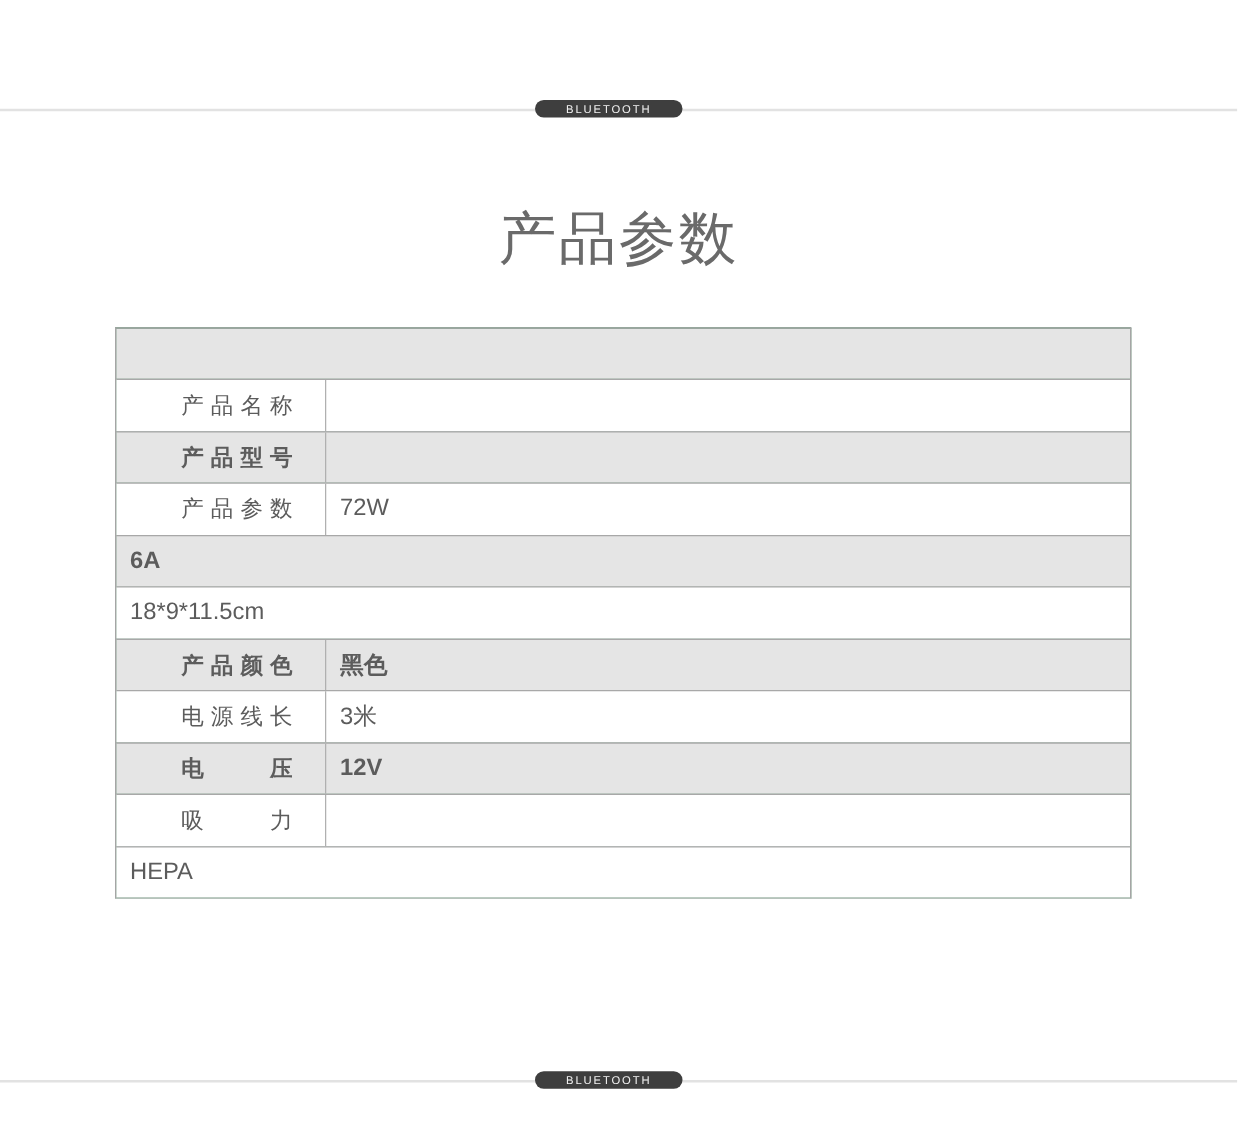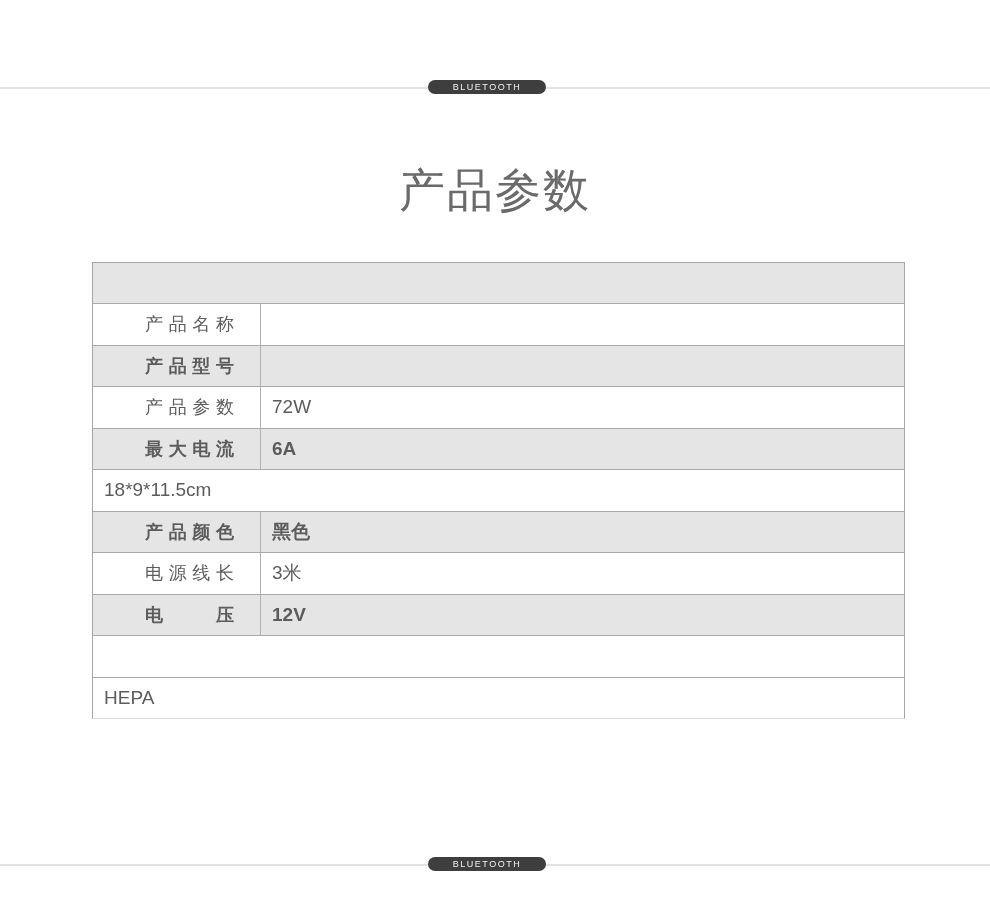--- a/index.html
+++ b/index.html
@@ -136,23 +136,20 @@
     </div>
 
     <div class="srow">
       <div class="cell-label">
         <span class="jlabel">产品参数</span>
       </div>
       <div class="cell-value">72W</div>
     </div>
 
     <div class="srow stripe">
-      <div class="cell-label">
-        <span class="jlabel">最大电流</span>
-      </div>
       <div class="cell-value">6A</div>
     </div>
 
     <div class="srow">
       <div class="cell-value">18*9*11.5cm</div>
     </div>
 
     <div class="srow stripe">
       <div class="cell-label">
         <span class="jlabel">产品颜色</span>
@@ -168,20 +165,23 @@
     </div>
 
     <div class="srow stripe">
       <div class="cell-label">
         <span class="jlabel">电压</span>
       </div>
       <div class="cell-value">12V</div>
     </div>
 
     <div class="srow">
+      <div class="cell-label">
+        <span class="jlabel">吸力</span>
+      </div>
     </div>
 
 
     <div class="srow">
       <div class="cell-value">HEPA</div>
     </div>
   </div>
 
   <div class="hr hr-bottom"></div>
   <div class="pill pill-bottom">

